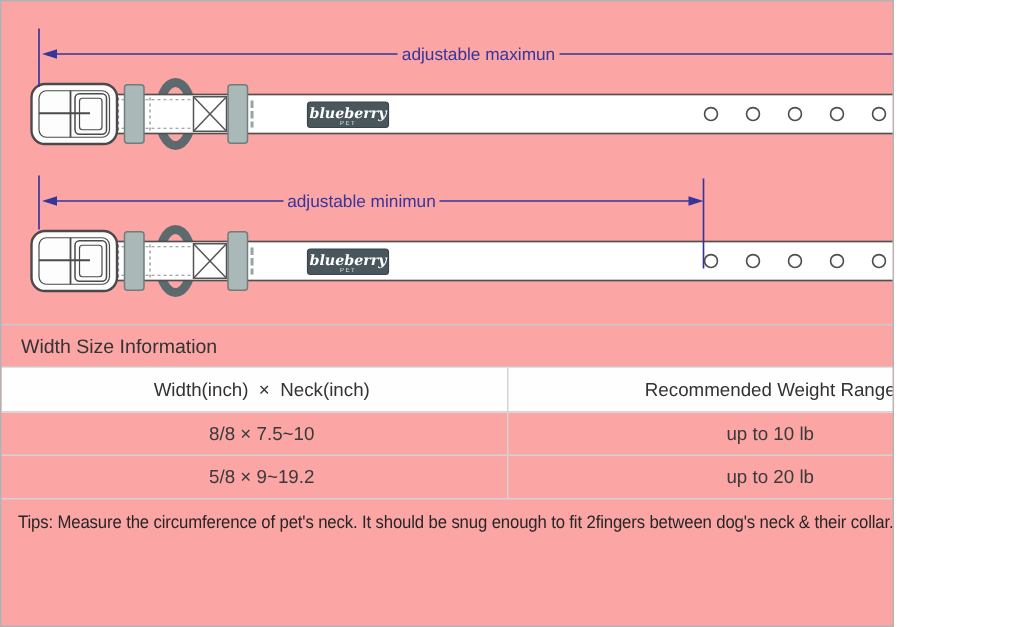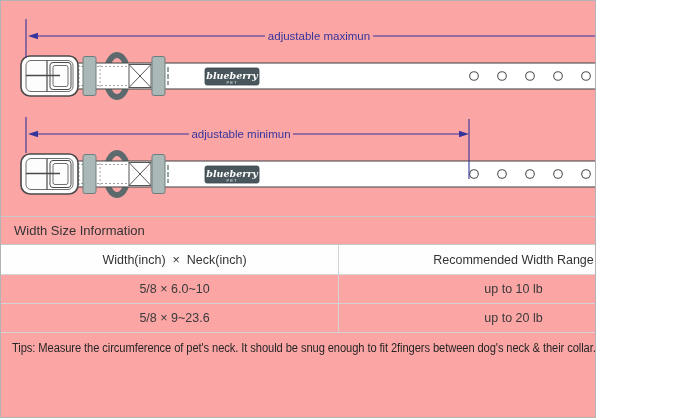--- a/index.html
+++ b/index.html
@@ -128,29 +128,29 @@
     </svg>
   </div>
 
   <div class="info-table">
     <div class="title-row">
       <span>Width Size Information</span>
     </div>
 
     <div class="grid-row header">
       <div class="cell first hdr">Width(inch)  ×  Neck(inch)</div>
-      <div class="cell hdr">Recommended Width Range</div>
+      <div class="cell hdr">Recommended Weight Range</div>
     </div>
 
     <div class="grid-row">
-      <div class="cell first">5/8 × 6.0~10</div>
+      <div class="cell first">8/8 × 7.5~10</div>
       <div class="cell">up to 10 lb</div>
     </div>
     <div class="grid-row">
-      <div class="cell first">5/8 × 9~23.6</div>
+      <div class="cell first">5/8 × 9~19.2</div>
       <div class="cell">up to 20 lb</div>
     </div>
 
     <div class="tips-row">
       <span>Tips: Measure the circumference of pet's neck. It should be snug enough to fit 2fingers between dog's neck &amp; their collar.</span>
     </div>
   </div>
 </div>
 
 </body></html>

